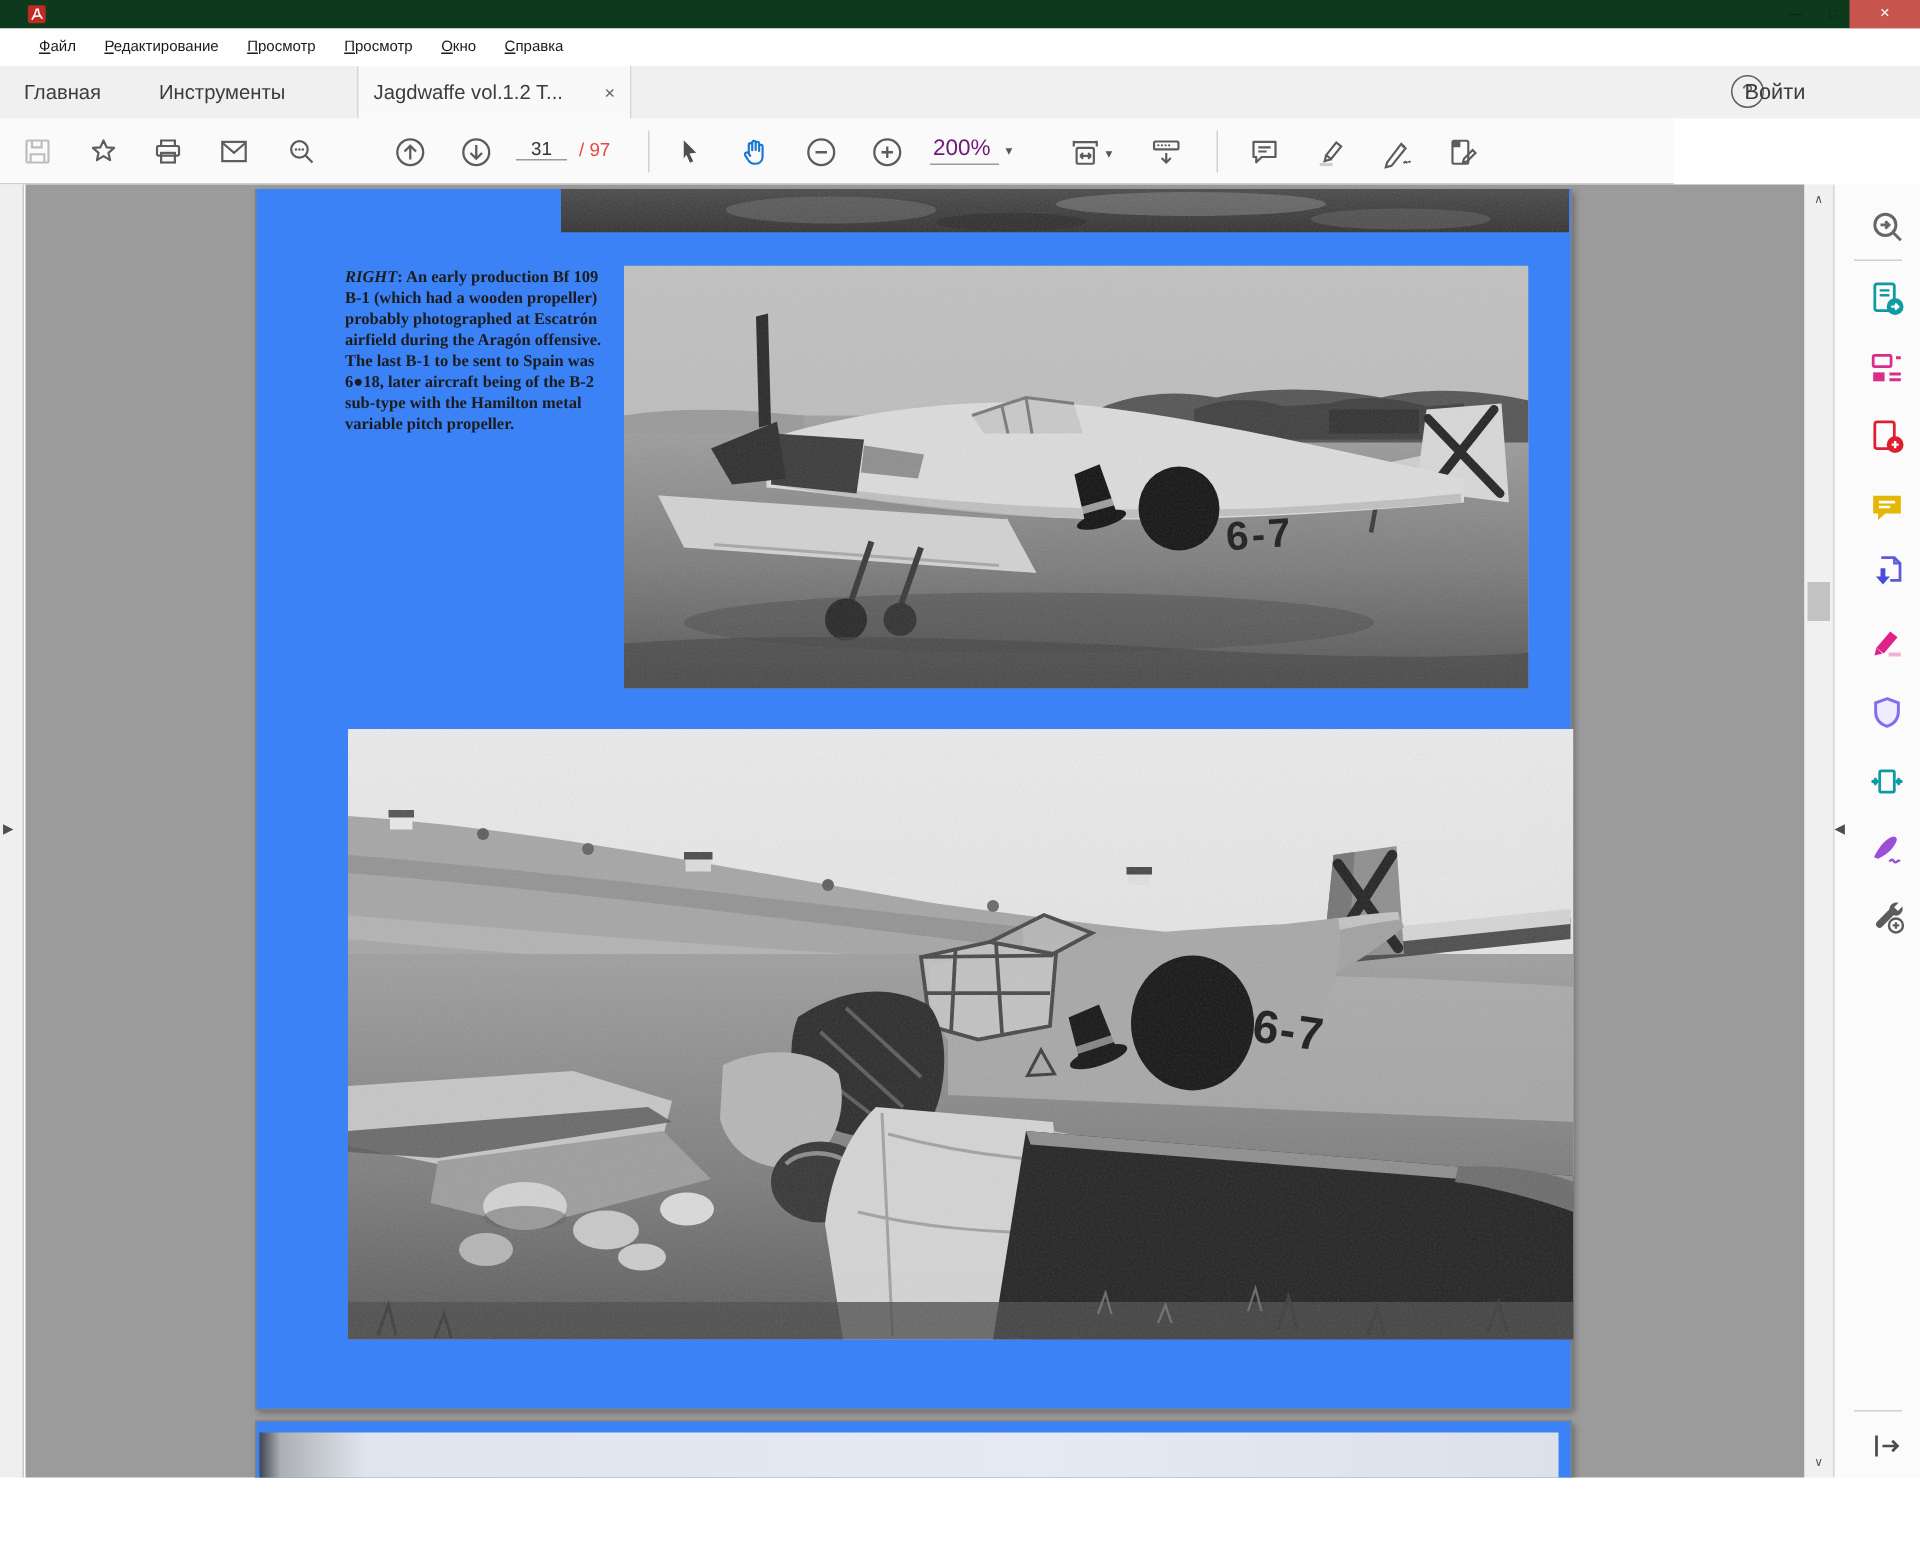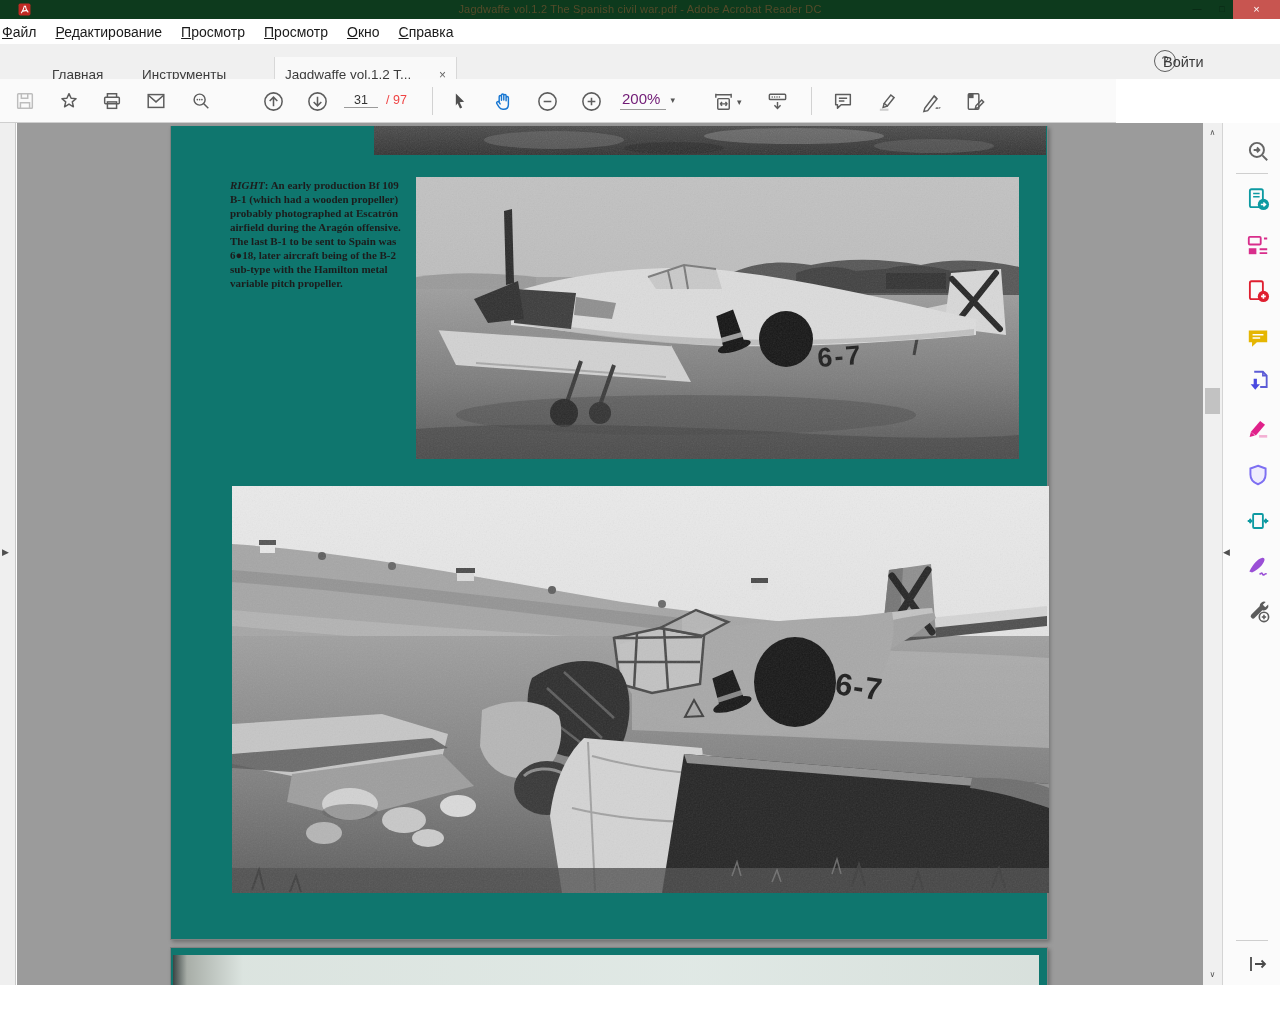--- a/index.html
+++ b/index.html
@@ -13,27 +13,27 @@
   .tb-title { position:absolute; left:0; right:0; top:3px; text-align:center; font-size:11px;
               color:rgba(96,78,44,.85); letter-spacing:.2px; white-space:nowrap; }
   .win-btn { position:absolute; top:0; height:19px; width:34px; text-align:center; font-size:9px;
              line-height:19px; color:rgba(0,0,0,.4); }
   .win-min { left:1180px; } .win-max { left:1205px; }
   .win-close { position:absolute; top:0; right:0; width:47px; height:19px; background:#c85550;
                color:#fff; font-size:11px; line-height:18px; text-align:center; }
 
   
   .menubar { position:absolute; left:0; top:19px; width:1280px; height:25px; background:#ffffff;
-             display:flex; align-items:center; gap:19px; padding-left:2px; font-size:14px; color:#1a1a1a; }
+             display:flex; align-items:center; gap:19px; padding-left:26px; font-size:10px; color:#1a1a1a; }
   .menu-item::first-letter { text-decoration:underline; }
   .menu-item { cursor:default; }
 
   
   .tabbar { position:absolute; left:0; top:44px; width:1280px; height:35px; background:#f0f0f0; }
-  .tab { position:absolute; top:13px; height:35px; display:flex; align-items:center; font-size:13.5px; color:#3c3c3c;margin-left:36px; }
+  .tab { position:absolute; top:0; height:35px; display:flex; align-items:center; font-size:13.5px; color:#3c3c3c; }
   .tab-home { left:16px; } .tab-tools { left:106px; }
   .doc-tab { left:238px; width:183px; background:#f9f9f9; border-left:1px solid #d8d8d8;
              border-right:1px solid #d8d8d8; padding:0 10px; justify-content:space-between; }
   .doc-tab .close-x { color:#666; font-size:12px; margin-left:8px; }
   .help-circle { position:absolute; left:1154px; top:6px; width:22px; height:22px; border:1.5px solid #5f5f5f;
                  border-radius:50%; text-align:center; font-size:13px; line-height:20px; color:#5f5f5f; }
   .signin { position:absolute; left:1163px; top:0; height:35px; display:flex; align-items:center;
             font-size:14.5px; color:#3b3b3b; }
 
   
@@ -49,21 +49,21 @@
   .zoom-text { font-size:15px; color:#701a75; border-bottom:1px solid #9a9a9a; padding:0 6px 2px 2px; min-width:44px; }
   .caret { font-size:9px; color:#555; margin-left:4px; }
   .icon-caret { position:absolute; font-size:9px; color:#555; top:18px; }
 
   
   .main { position:absolute; left:0; top:123px; width:1280px; height:862px; }
   .nav-strip { position:absolute; left:0; top:0; width:16px; height:862px; background:#efefef;
                border-right:1px solid #c9c9c9; }
   .nav-expand { position:absolute; left:2px; top:424px; font-size:9px; color:#4f4f4f; }
   .doc-area { position:absolute; left:17px; top:0; width:1186px; height:862px; background:#9b9b9b; overflow:hidden; }
-  .page { position:absolute; left:153px; width:878px; background:#0f766e; border:1px solid #828282;
+  .page { position:absolute; left:153px; width:878px; background:#3b82f6; border:1px solid #828282;
           box-shadow:2px 2px 4px rgba(0,0,0,.28); }
   .page1 { top:3px; height:814px; border-top:none; }
   .page2 { top:824px; height:40px; }
   .p2-photo { position:absolute; left:2px; top:7px; right:8px; height:31px;
               background:linear-gradient(to right,#3f3f3f 0,#b9b4ae 14px,#f2f0ec 70px,#f7f5f2 60%,#eeece8 100%); opacity:.9; }
   .photo { position:absolute; }
   .caption { position:absolute; width:172px; font-family:"Liberation Serif",serif; font-weight:600;
              font-size:11px; line-height:14px; color:#1c1c1c; }
   .caption .lead { font-style:italic; }
 
@@ -84,21 +84,20 @@
 </head>
 <body>
 
 <div class="window">
 
   <div class="titlebar">
     <svg class="app-logo" viewBox="0 0 24 24">
       <rect x="1" y="1" width="22" height="22" rx="3" fill="#c02a23"></rect>
       <path d="M6 19c3-5 5-10 5.6-13h2.2C14 9 16 14.5 19 17.5M7.5 15.5c4-1.5 7-1.7 10-1" stroke="#fff" stroke-width="2" fill="none"></path>
     </svg>
-    <div class="tb-title">Jagdwaffe vol.1.2 The Spanish civil war.pdf - Adobe Acrobat Reader DC</div>
     <div class="win-btn win-min">—</div>
     <div class="win-btn win-max">□</div>
     <div class="win-close">×</div>
   </div>
 
   <div class="menubar">
     <span class="menu-item">Файл</span>
     <span class="menu-item">Редактирование</span>
     <span class="menu-item">Просмотр</span>
     <span class="menu-item">Просмотр</span>

